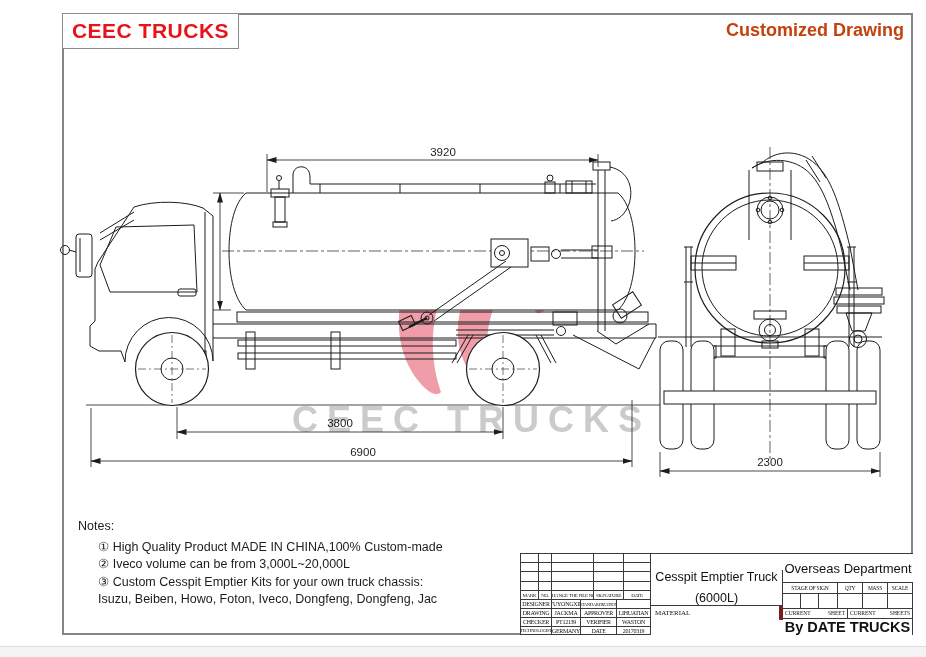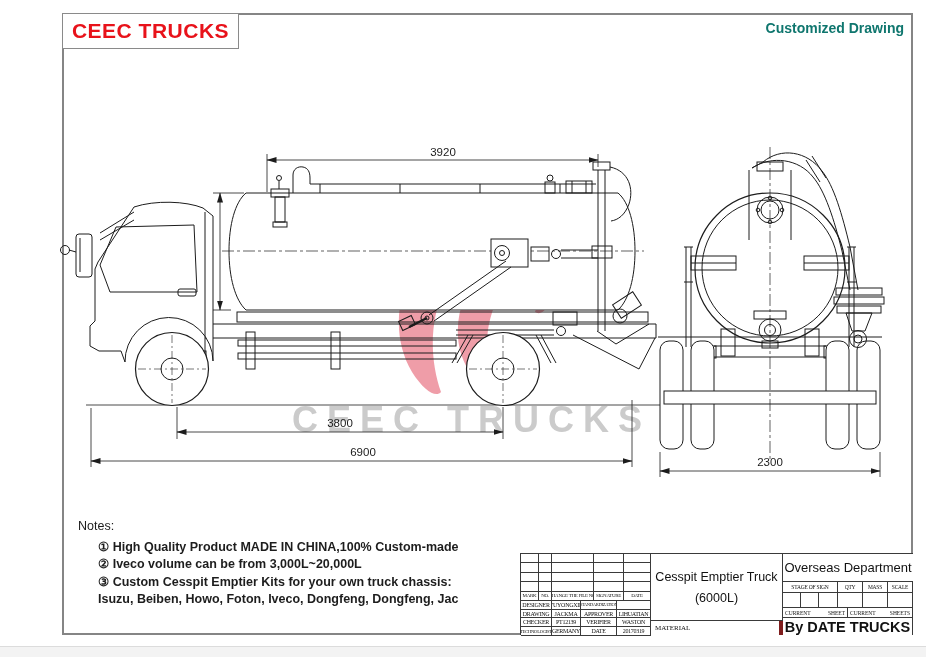--- a/index.html
+++ b/index.html
@@ -11,37 +11,37 @@
     position:absolute;left:62px;top:13px;width:851px;height:622px;
     border:2px solid #858585;box-sizing:border-box;background:transparent;
   }
   .logo-box{
     position:absolute;left:62px;top:13px;width:177px;height:36px;
     border:1px solid #8a8a8a;box-sizing:border-box;background:#fff;
     display:flex;align-items:center;justify-content:center;z-index:5;
   }
   .logo-text{color:#e8121a;font-weight:bold;font-size:21px;letter-spacing:.5px;}
   .drawing-title{
-    position:absolute;top:20px;right:22px;font-size:14px;font-weight:bold;color:#0f766e;z-index:5;
+    position:absolute;top:20px;right:22px;font-size:18px;font-weight:bold;color:#c2410c;z-index:5;
   }
   .watermark-text{
     position:absolute;left:292px;top:399px;width:350px;text-align:center;
     font-size:36px;font-weight:bold;color:#cbcbcb;letter-spacing:9px;z-index:1;white-space:nowrap;
   }
   svg.drawing{position:absolute;left:0;top:0;z-index:2;}
   .notes{
     position:absolute;left:78px;top:505px;z-index:3;font-size:12.5px;color:#1d1d1d;line-height:17.2px;
   }
   .notes .nt{margin-bottom:4px;margin-top:13px;}
-  .notes .ni{margin-left:20px;font-weight:bold;}
+  .notes .ni{margin-left:20px;}
   
   .tblock{
     position:absolute;left:520px;top:553px;width:393px;height:82px;z-index:4;
     border-top:1px solid #3a3a3a;border-left:1px solid #3a3a3a;box-sizing:border-box;
-    display:flex;background:#fff;font-family:"Liberation Serif",serif;color:#111;
+    display:flex;background:#fff;font-family:"Liberation Serif",serif;color:#111;align-items:center;
   }
   .tb-col{box-sizing:border-box;}
   .tb-left{width:130px;}
   .tb-center{width:133px;display:flex;flex-direction:column;}
   .tb-right{width:130px;display:flex;flex-direction:column;}
   .cell{box-sizing:border-box;border-right:1px solid #3a3a3a;border-bottom:1px solid #3a3a3a;
         overflow:hidden;white-space:nowrap;display:flex;align-items:center;justify-content:center;}
   .rev-grid{display:grid;grid-template-columns:18px 13px 42px 30px 27px;grid-auto-rows:9.4px;}
   .rev-grid .cell{font-size:5px;letter-spacing:-.3px;}
   .sign-grid{display:grid;grid-template-columns:31px 29px 36px 34px;grid-auto-rows:8.75px;}

